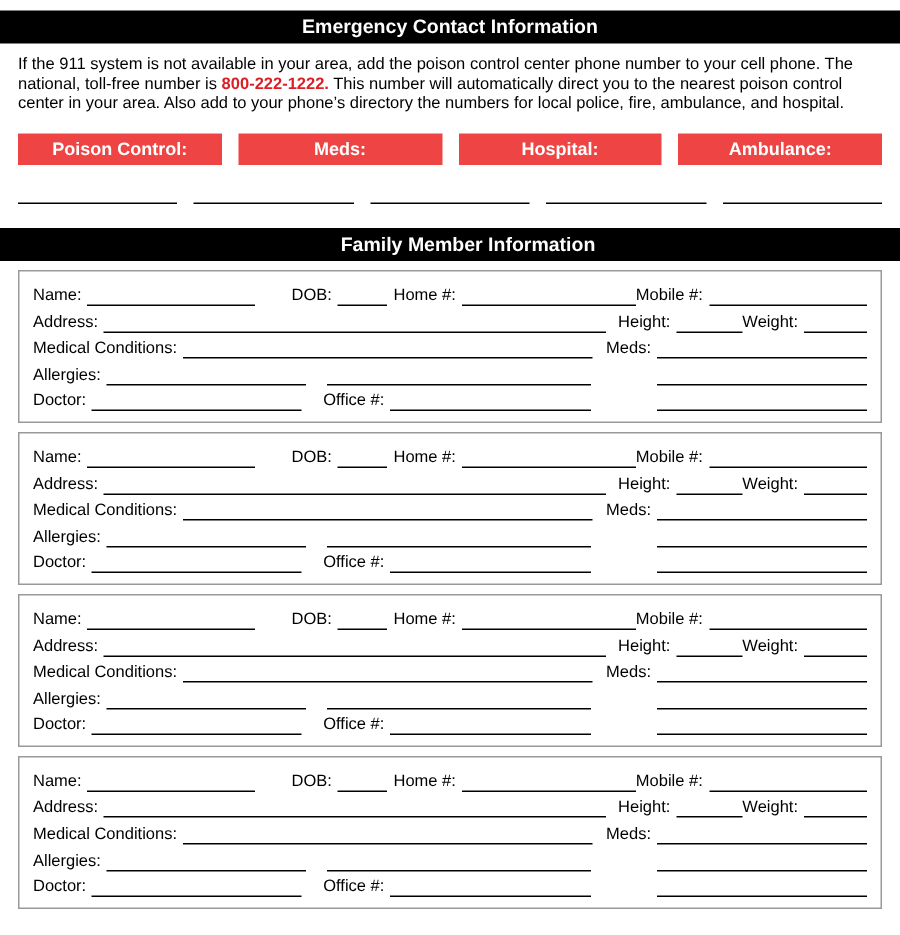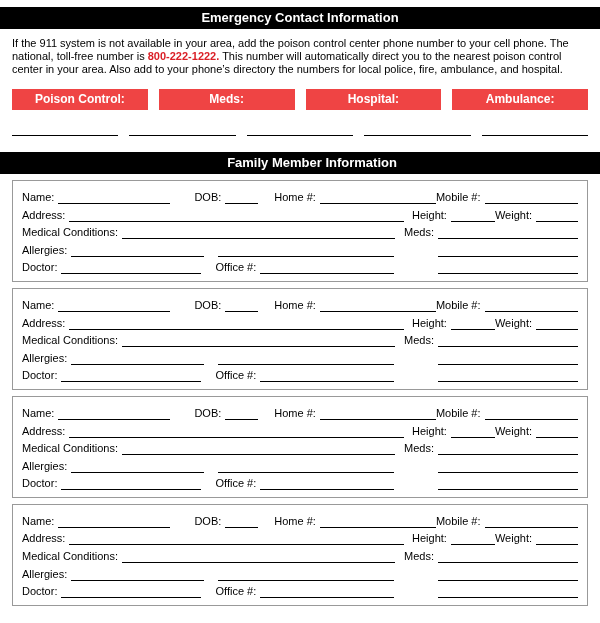--- a/index.html
+++ b/index.html
@@ -36,21 +36,21 @@
   
   #family-bar { margin-top:16px;padding-left:24px; }
   .member-box {
     border:1.5px solid #999; margin:6px 12px 0; padding:5px 9px 7px;
   }
   .frow { display:flex; align-items:flex-end; height:17.6px; font-size:11px; }
   .lbl { white-space:nowrap; line-height:13px; }
   .ln { border-bottom:1.2px solid #000; height:12px; margin-left:4px; }
   .grow { flex:1; }
   .ml8 { margin-left:8px; } .ml9 { margin-left:9px; } .ml10 { margin-left:24px; }
-  .ml12 { } .ml14 { margin-left:14px; } .ml16 { margin-left:16px; }
+  .ml12 { } .ml14 { margin-left:14px; } .ml16 { margin-left:4px; }
   .ml44 { margin-left:44px; }
   .w33 { width:33px; } .w42 { width:42px; } .w44 { width:44px; }
   .w112 { width:112px; } .w116 { width:116px; } .w133 { width:133px; }
   .w140 { width:140px; }
 </style>
 </head>
 <body>
 
 <div class="bar" id="top-bar">
   <span>Emergency Contact Information</span>

